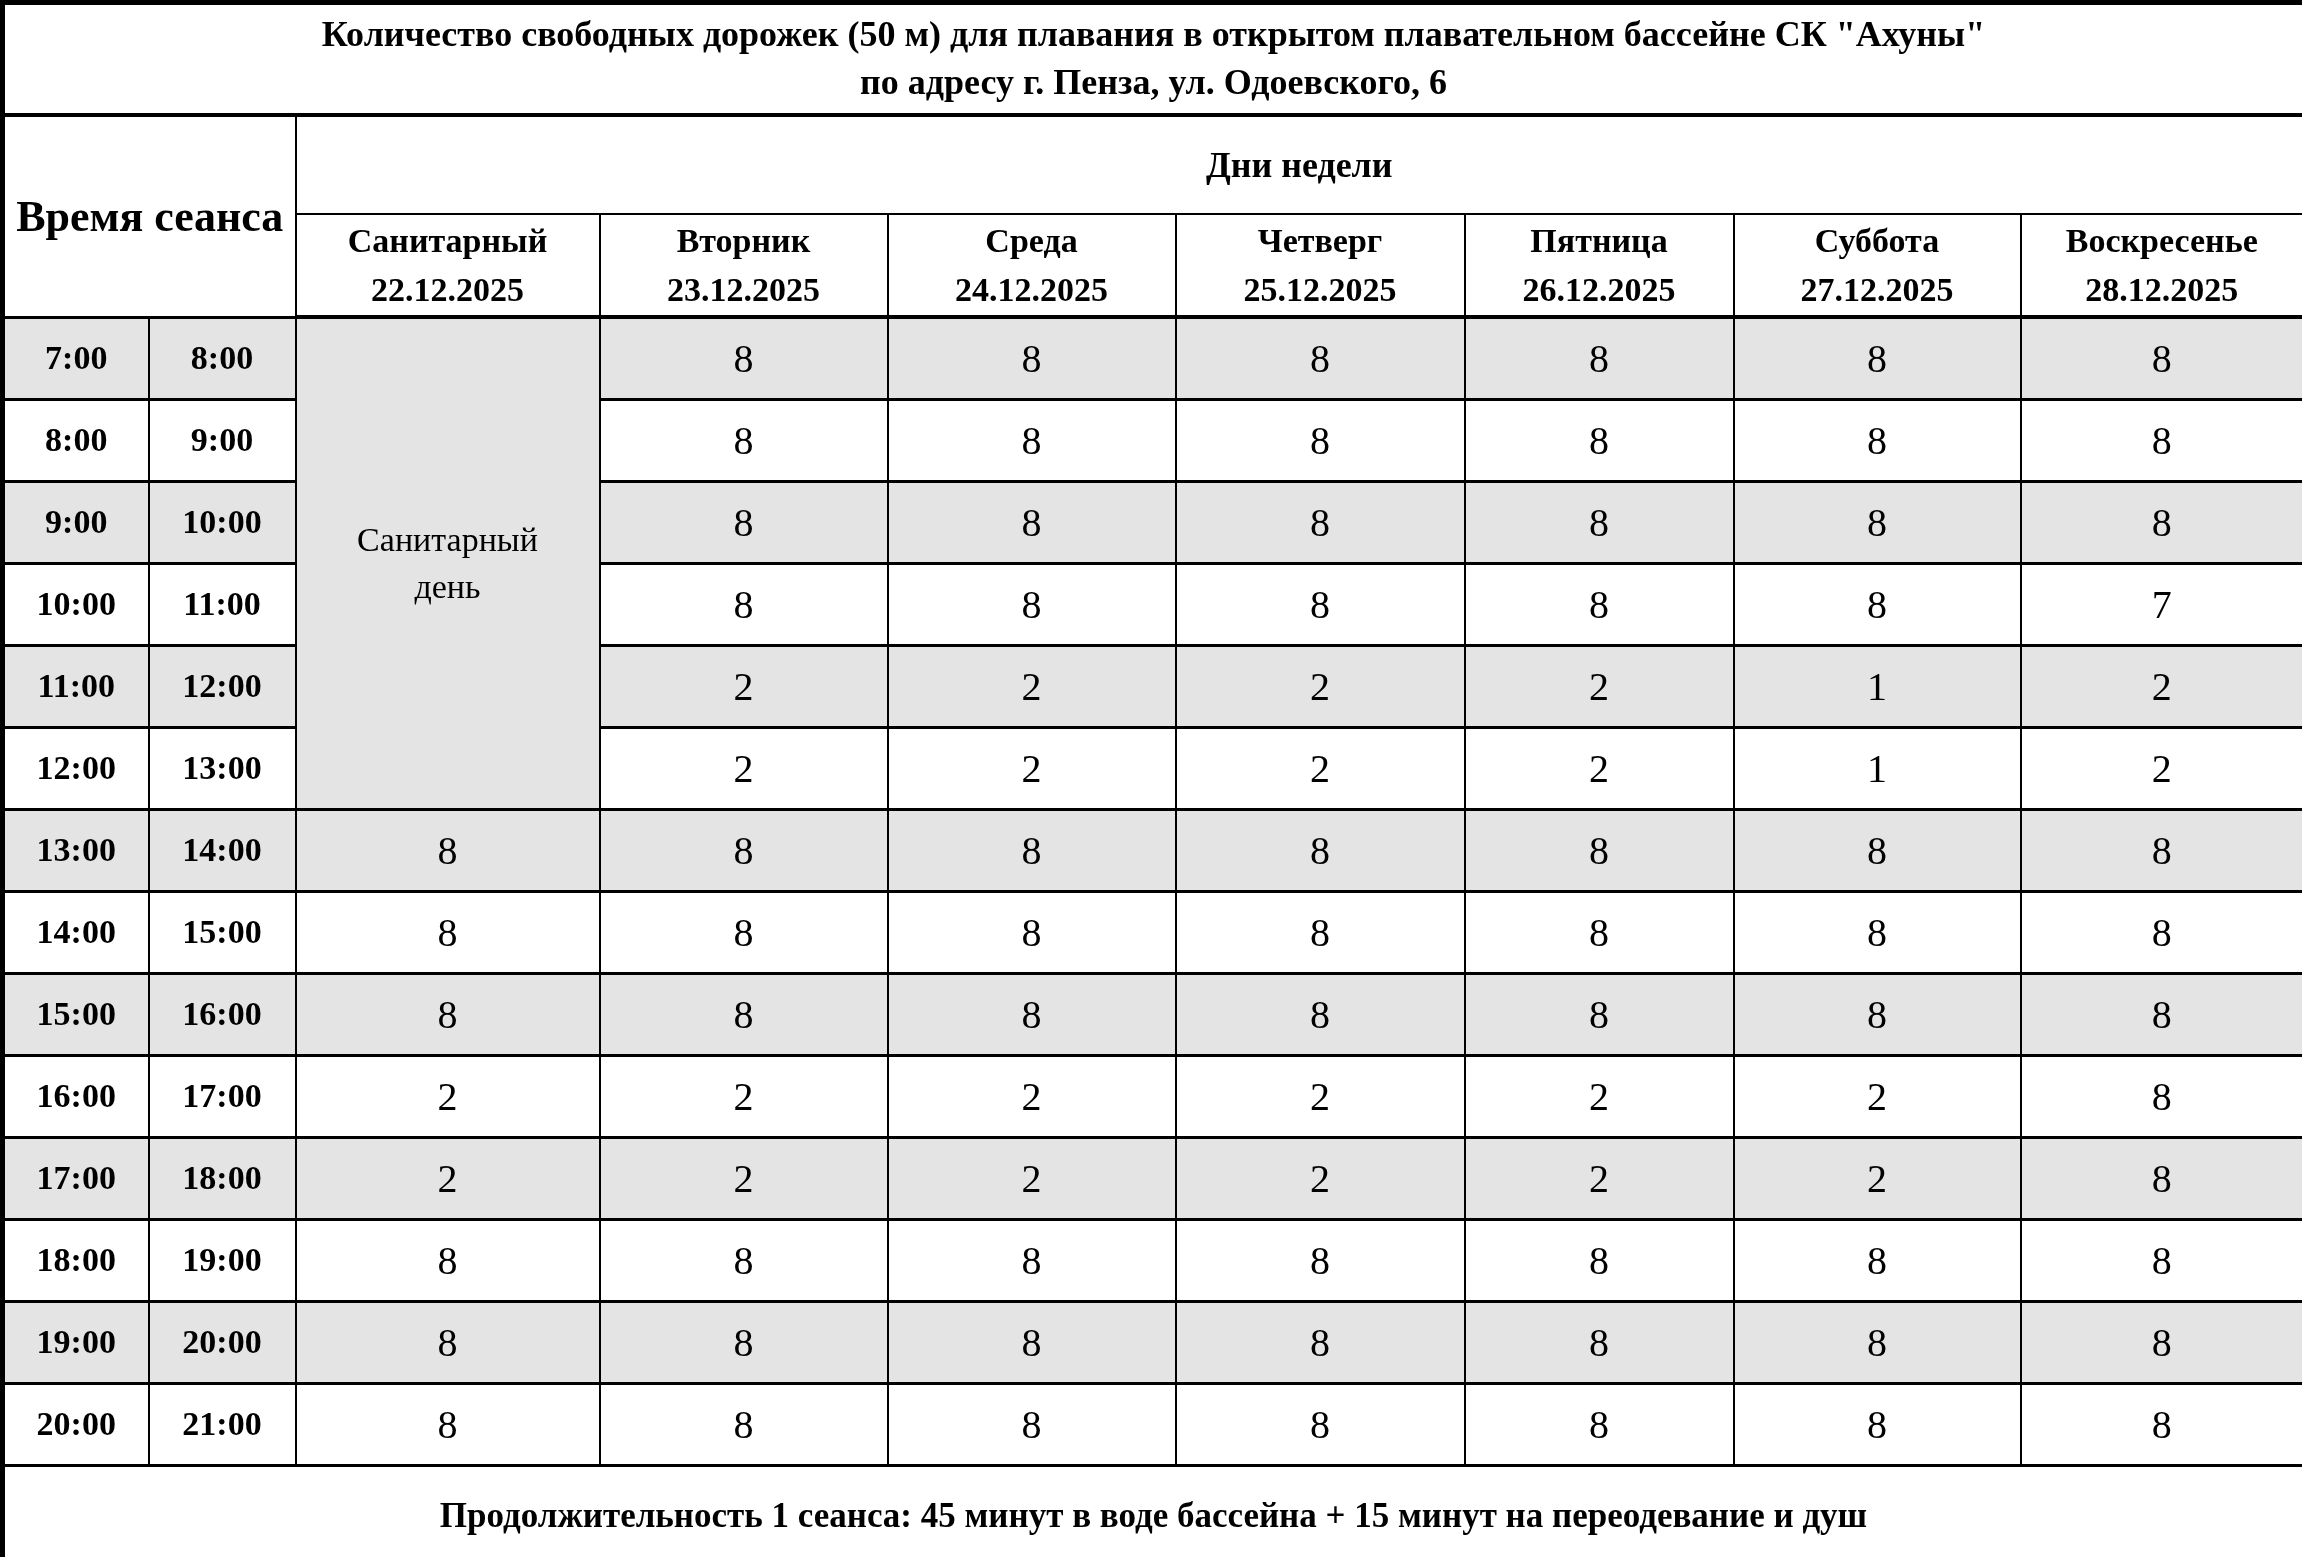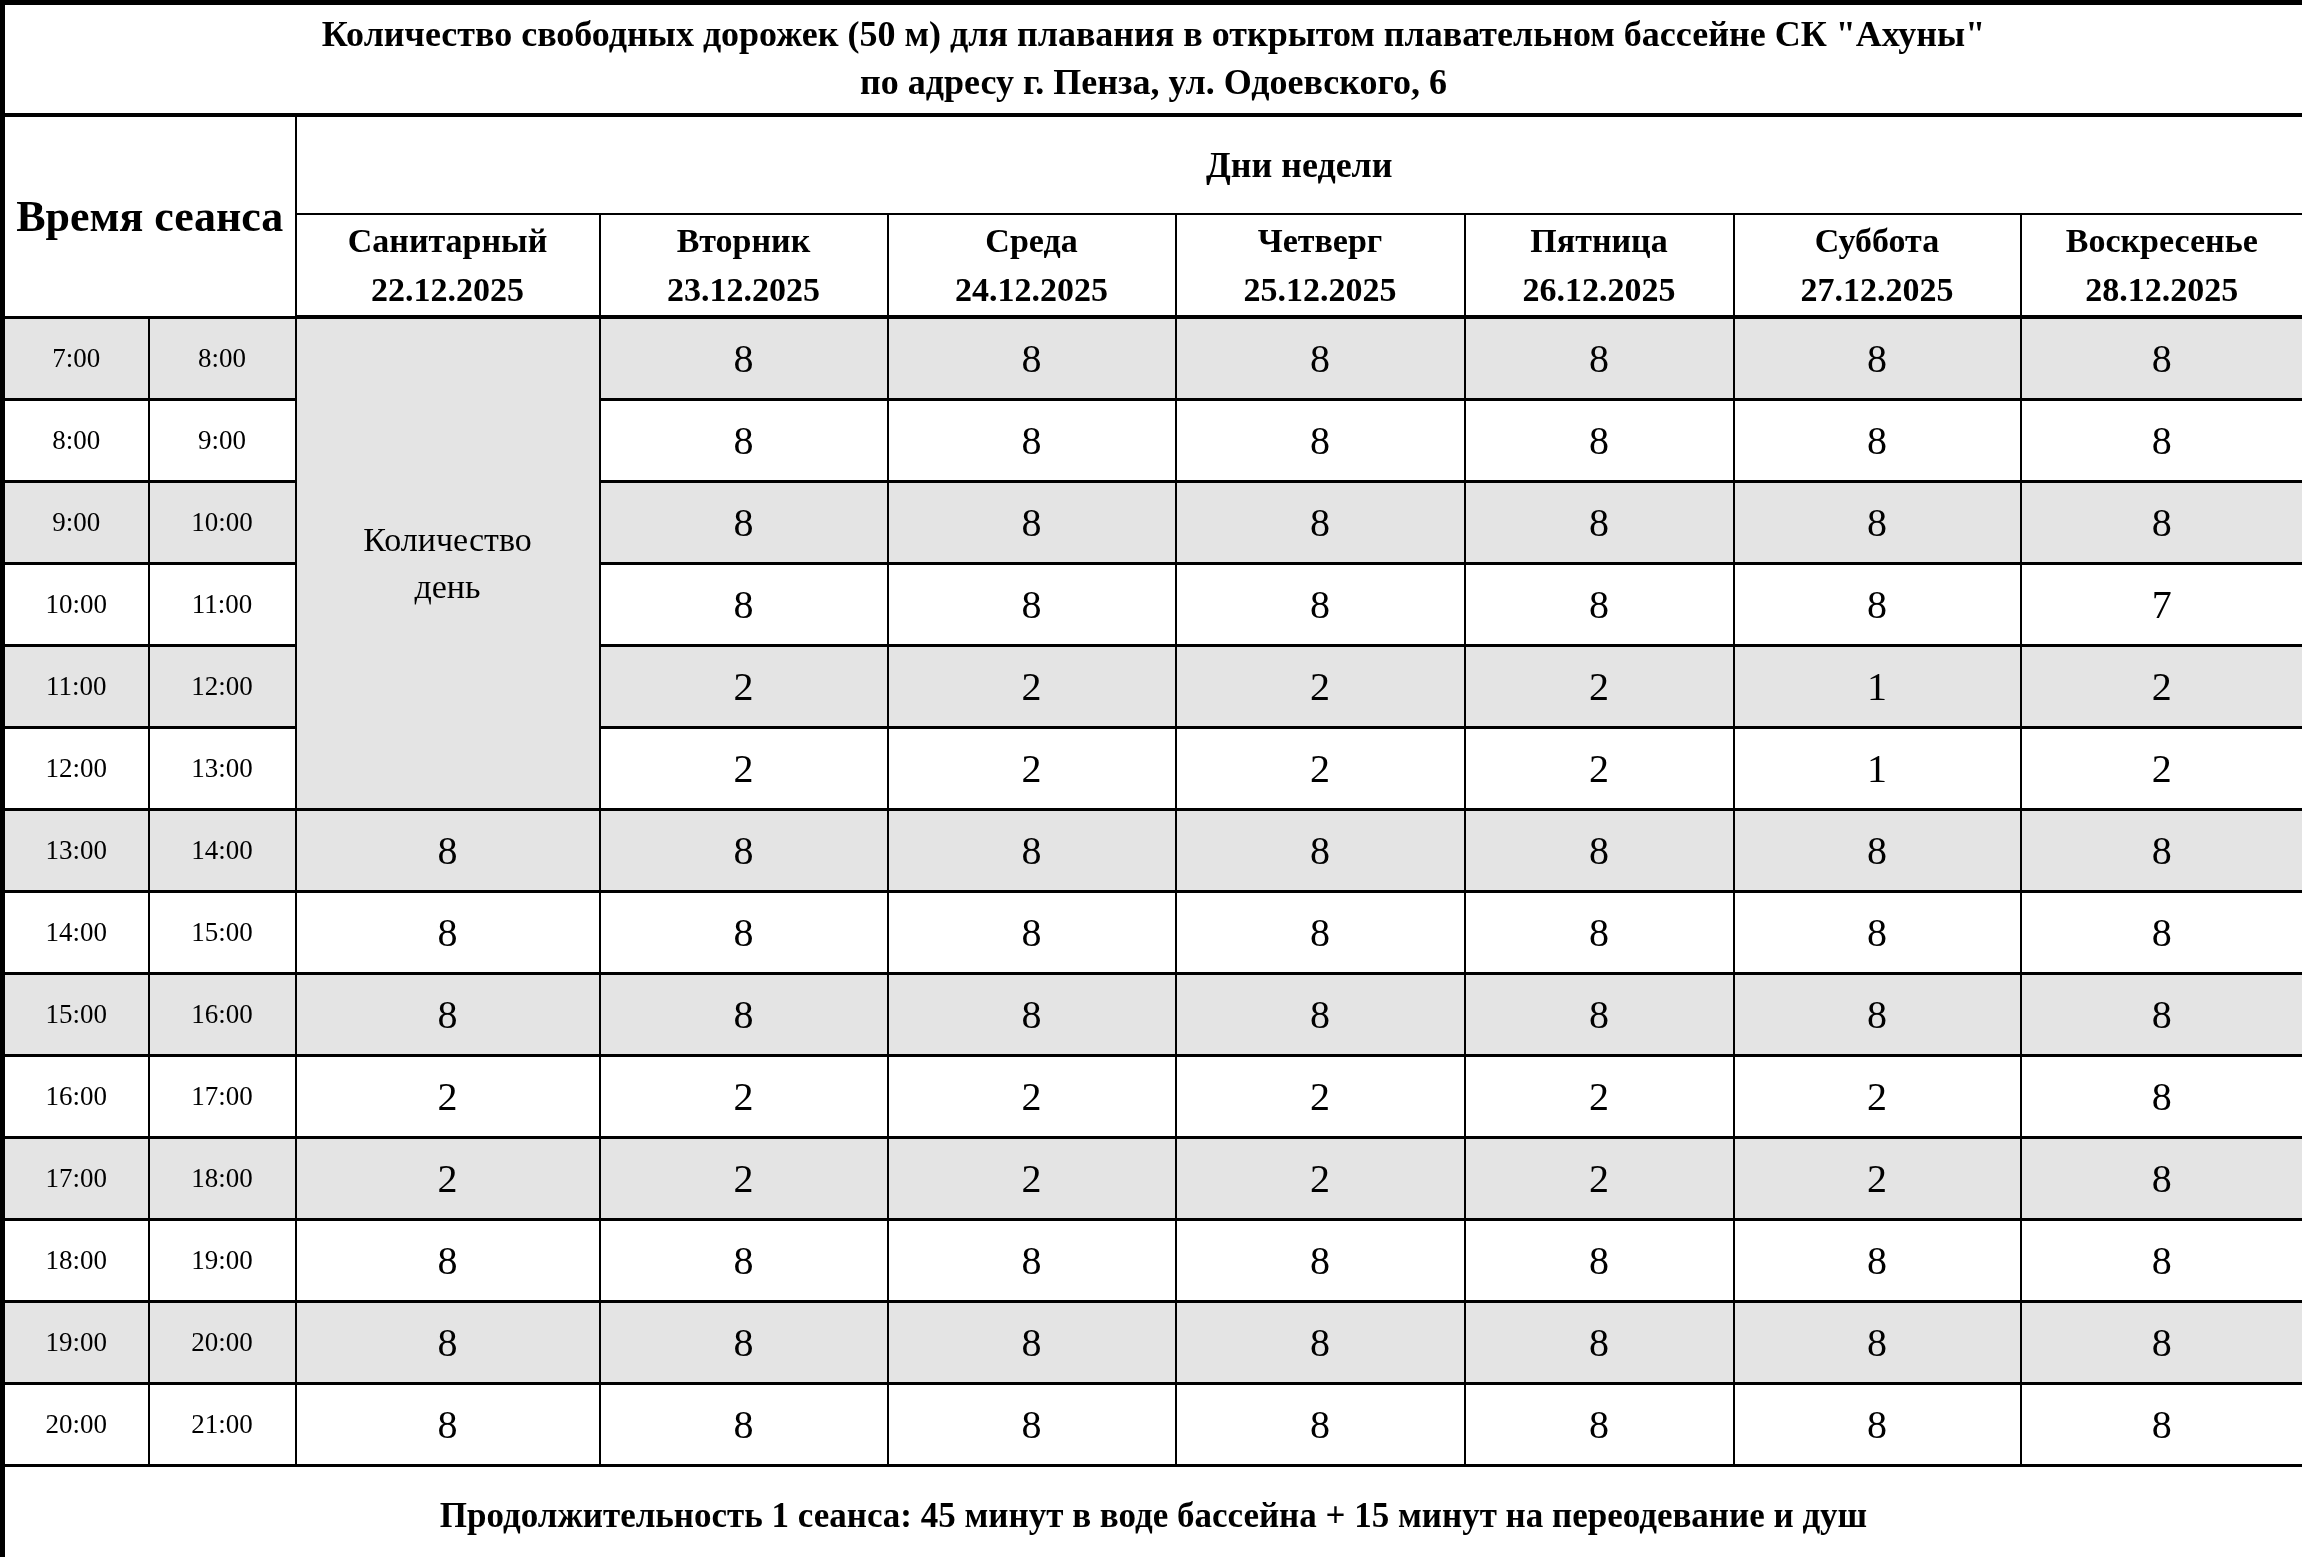--- a/index.html
+++ b/index.html
@@ -48,22 +48,22 @@
     border-bottom-width: 4px;
     font-weight: bold;
     font-size: 34px;
     line-height: 1.45;
   }
   
   tr.data { height: 82px; }
   tr.data td { border-top-width: 3px; border-bottom-width: 3px; }
   tr.data.g td { background: #e4e4e4; }
   td.time {
-    font-weight: normal;
-    font-size: 27px;
+    font-weight: bold;
+    font-size: 34px;
   }
   td.num {
     font-size: 40px;
   }
   td.sanitary {
     background: #e4e4e4;
     font-size: 34px;
     line-height: 1.4;
     padding: 0 45px;
   }
@@ -131,21 +131,21 @@
     </td>
     <td class="day-cell">
       <div>Воскресенье</div>
       <div>28.12.2025</div>
     </td>
   </tr>
 
   <tr class="data g">
     <td class="time">7:00</td>
     <td class="time">8:00</td>
-    <td class="sanitary" rowspan="6">Количество день</td>
+    <td class="sanitary" rowspan="6">Санитарный день</td>
     <td class="num">8</td>
     <td class="num">8</td>
     <td class="num">8</td>
     <td class="num">8</td>
     <td class="num">8</td>
     <td class="num">8</td>
   </tr>
 
   <tr class="data">
     <td class="time">8:00</td>

